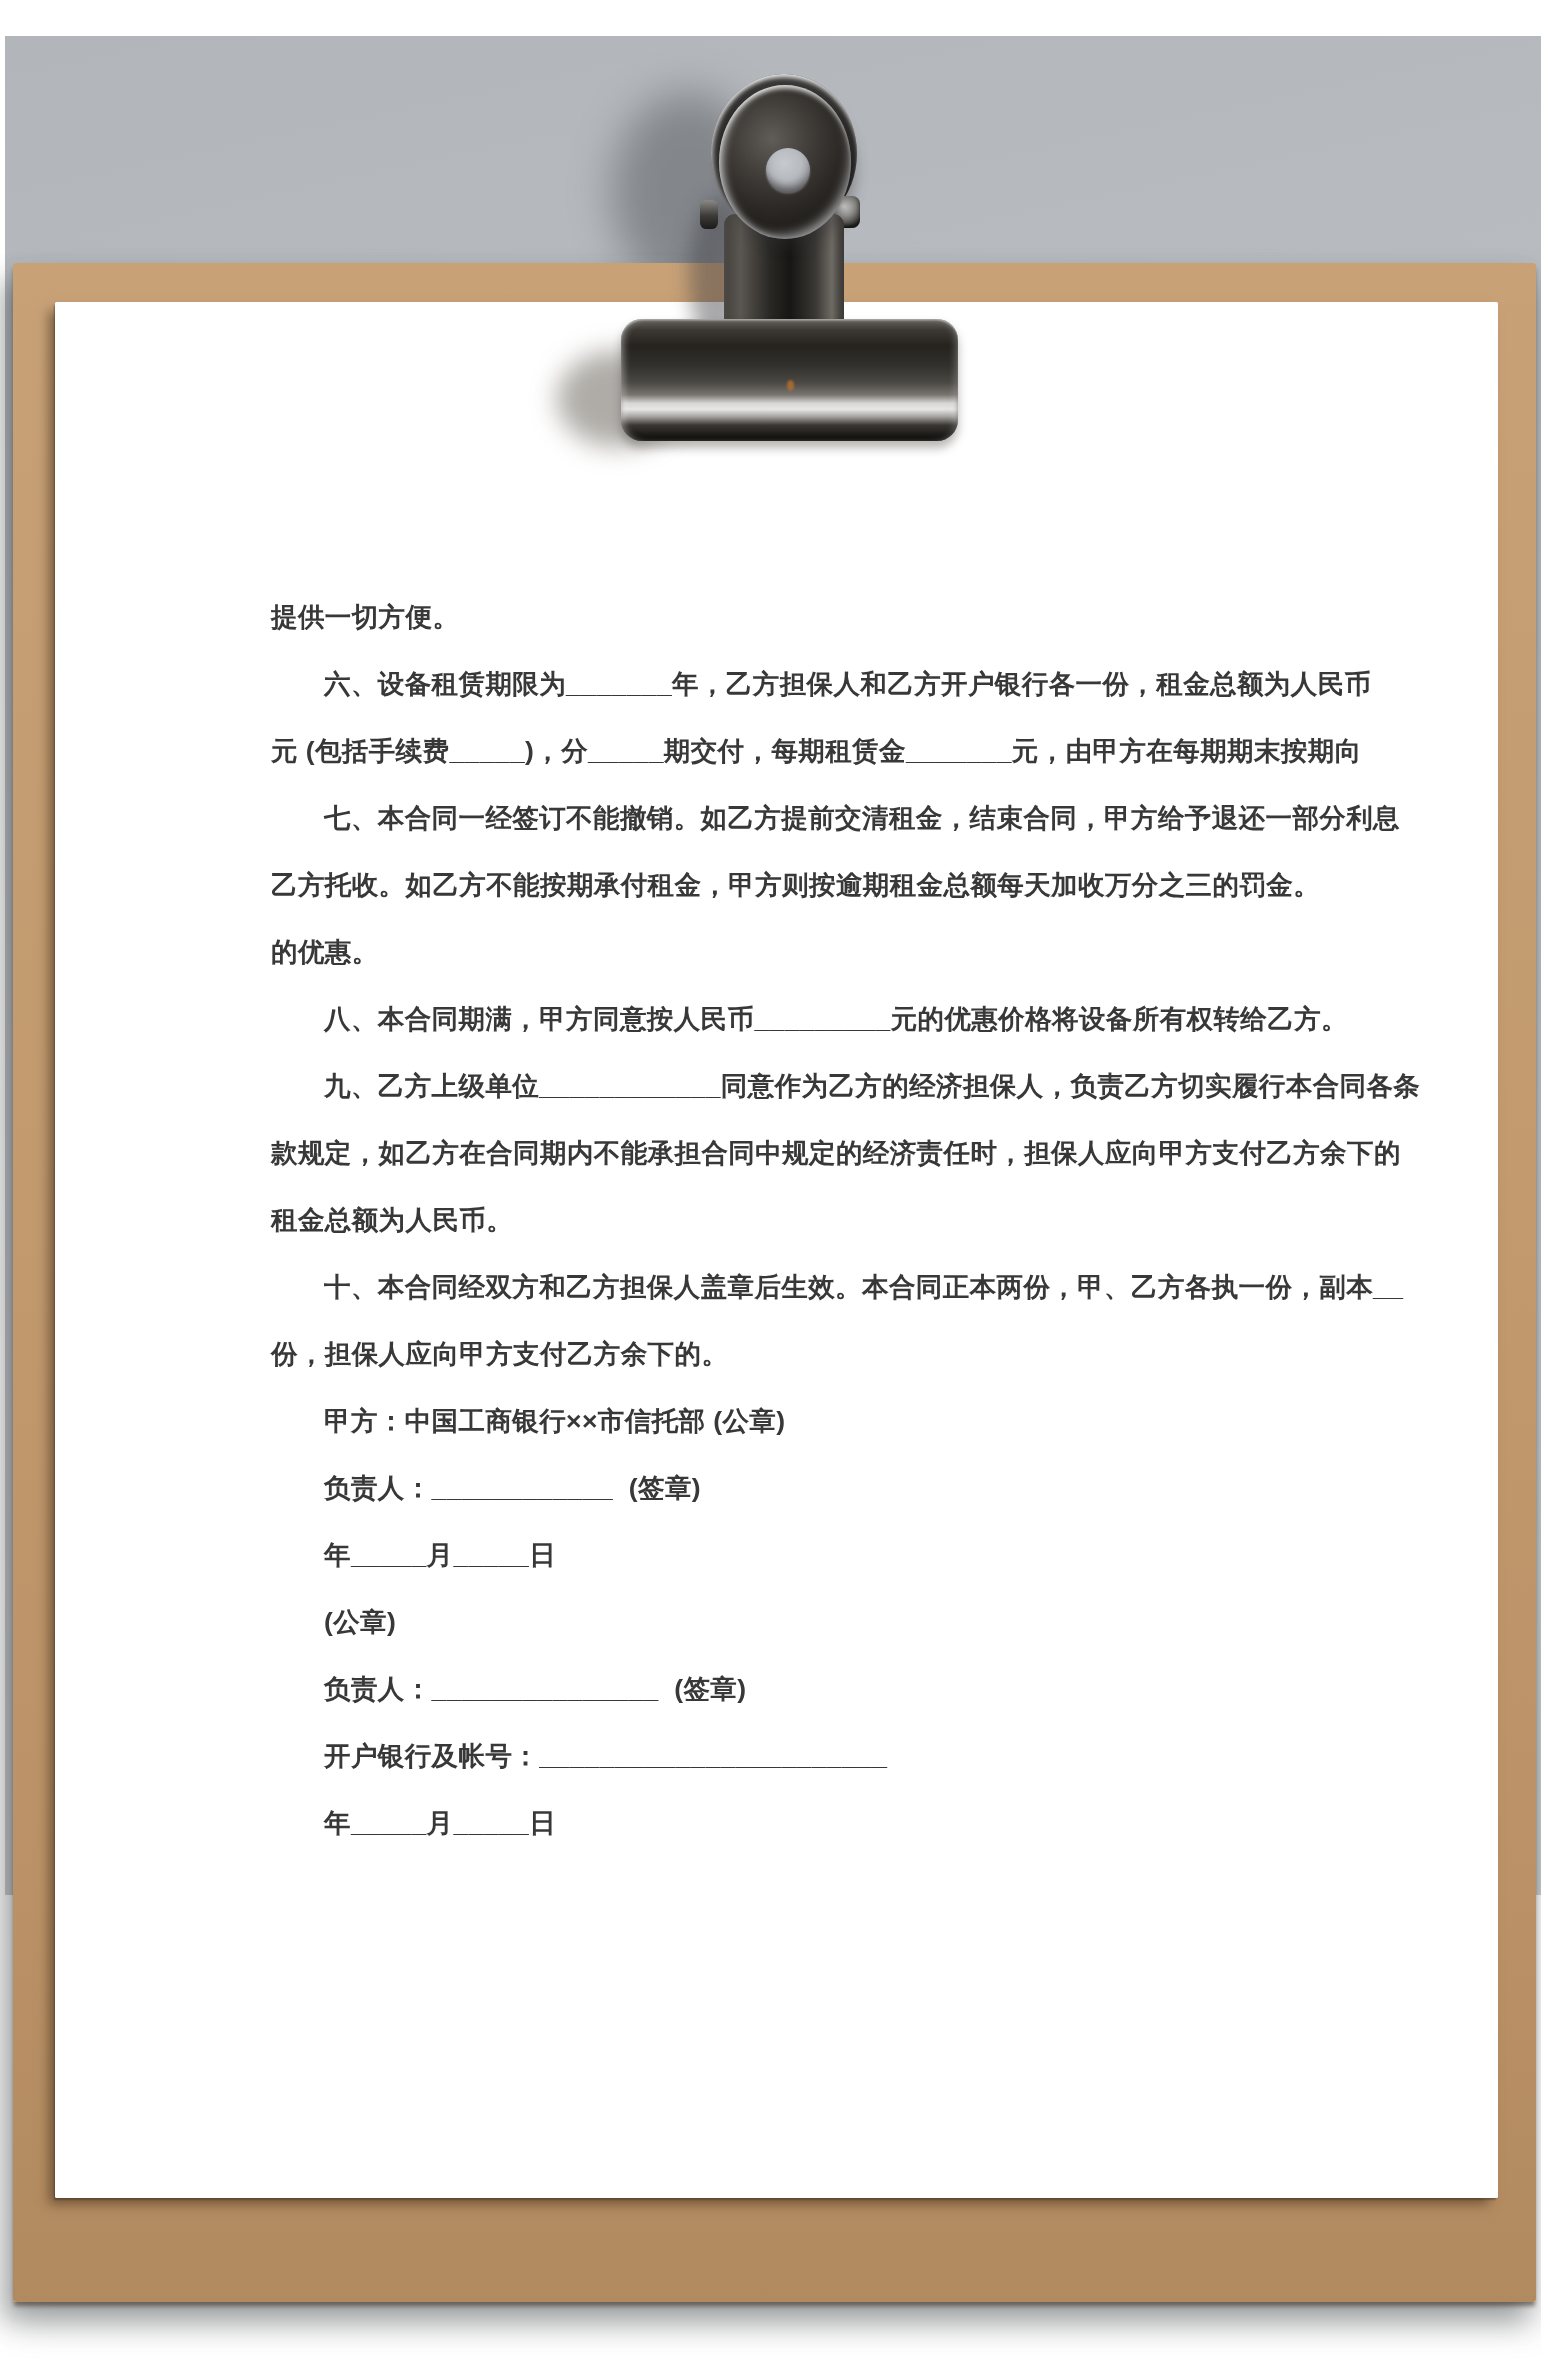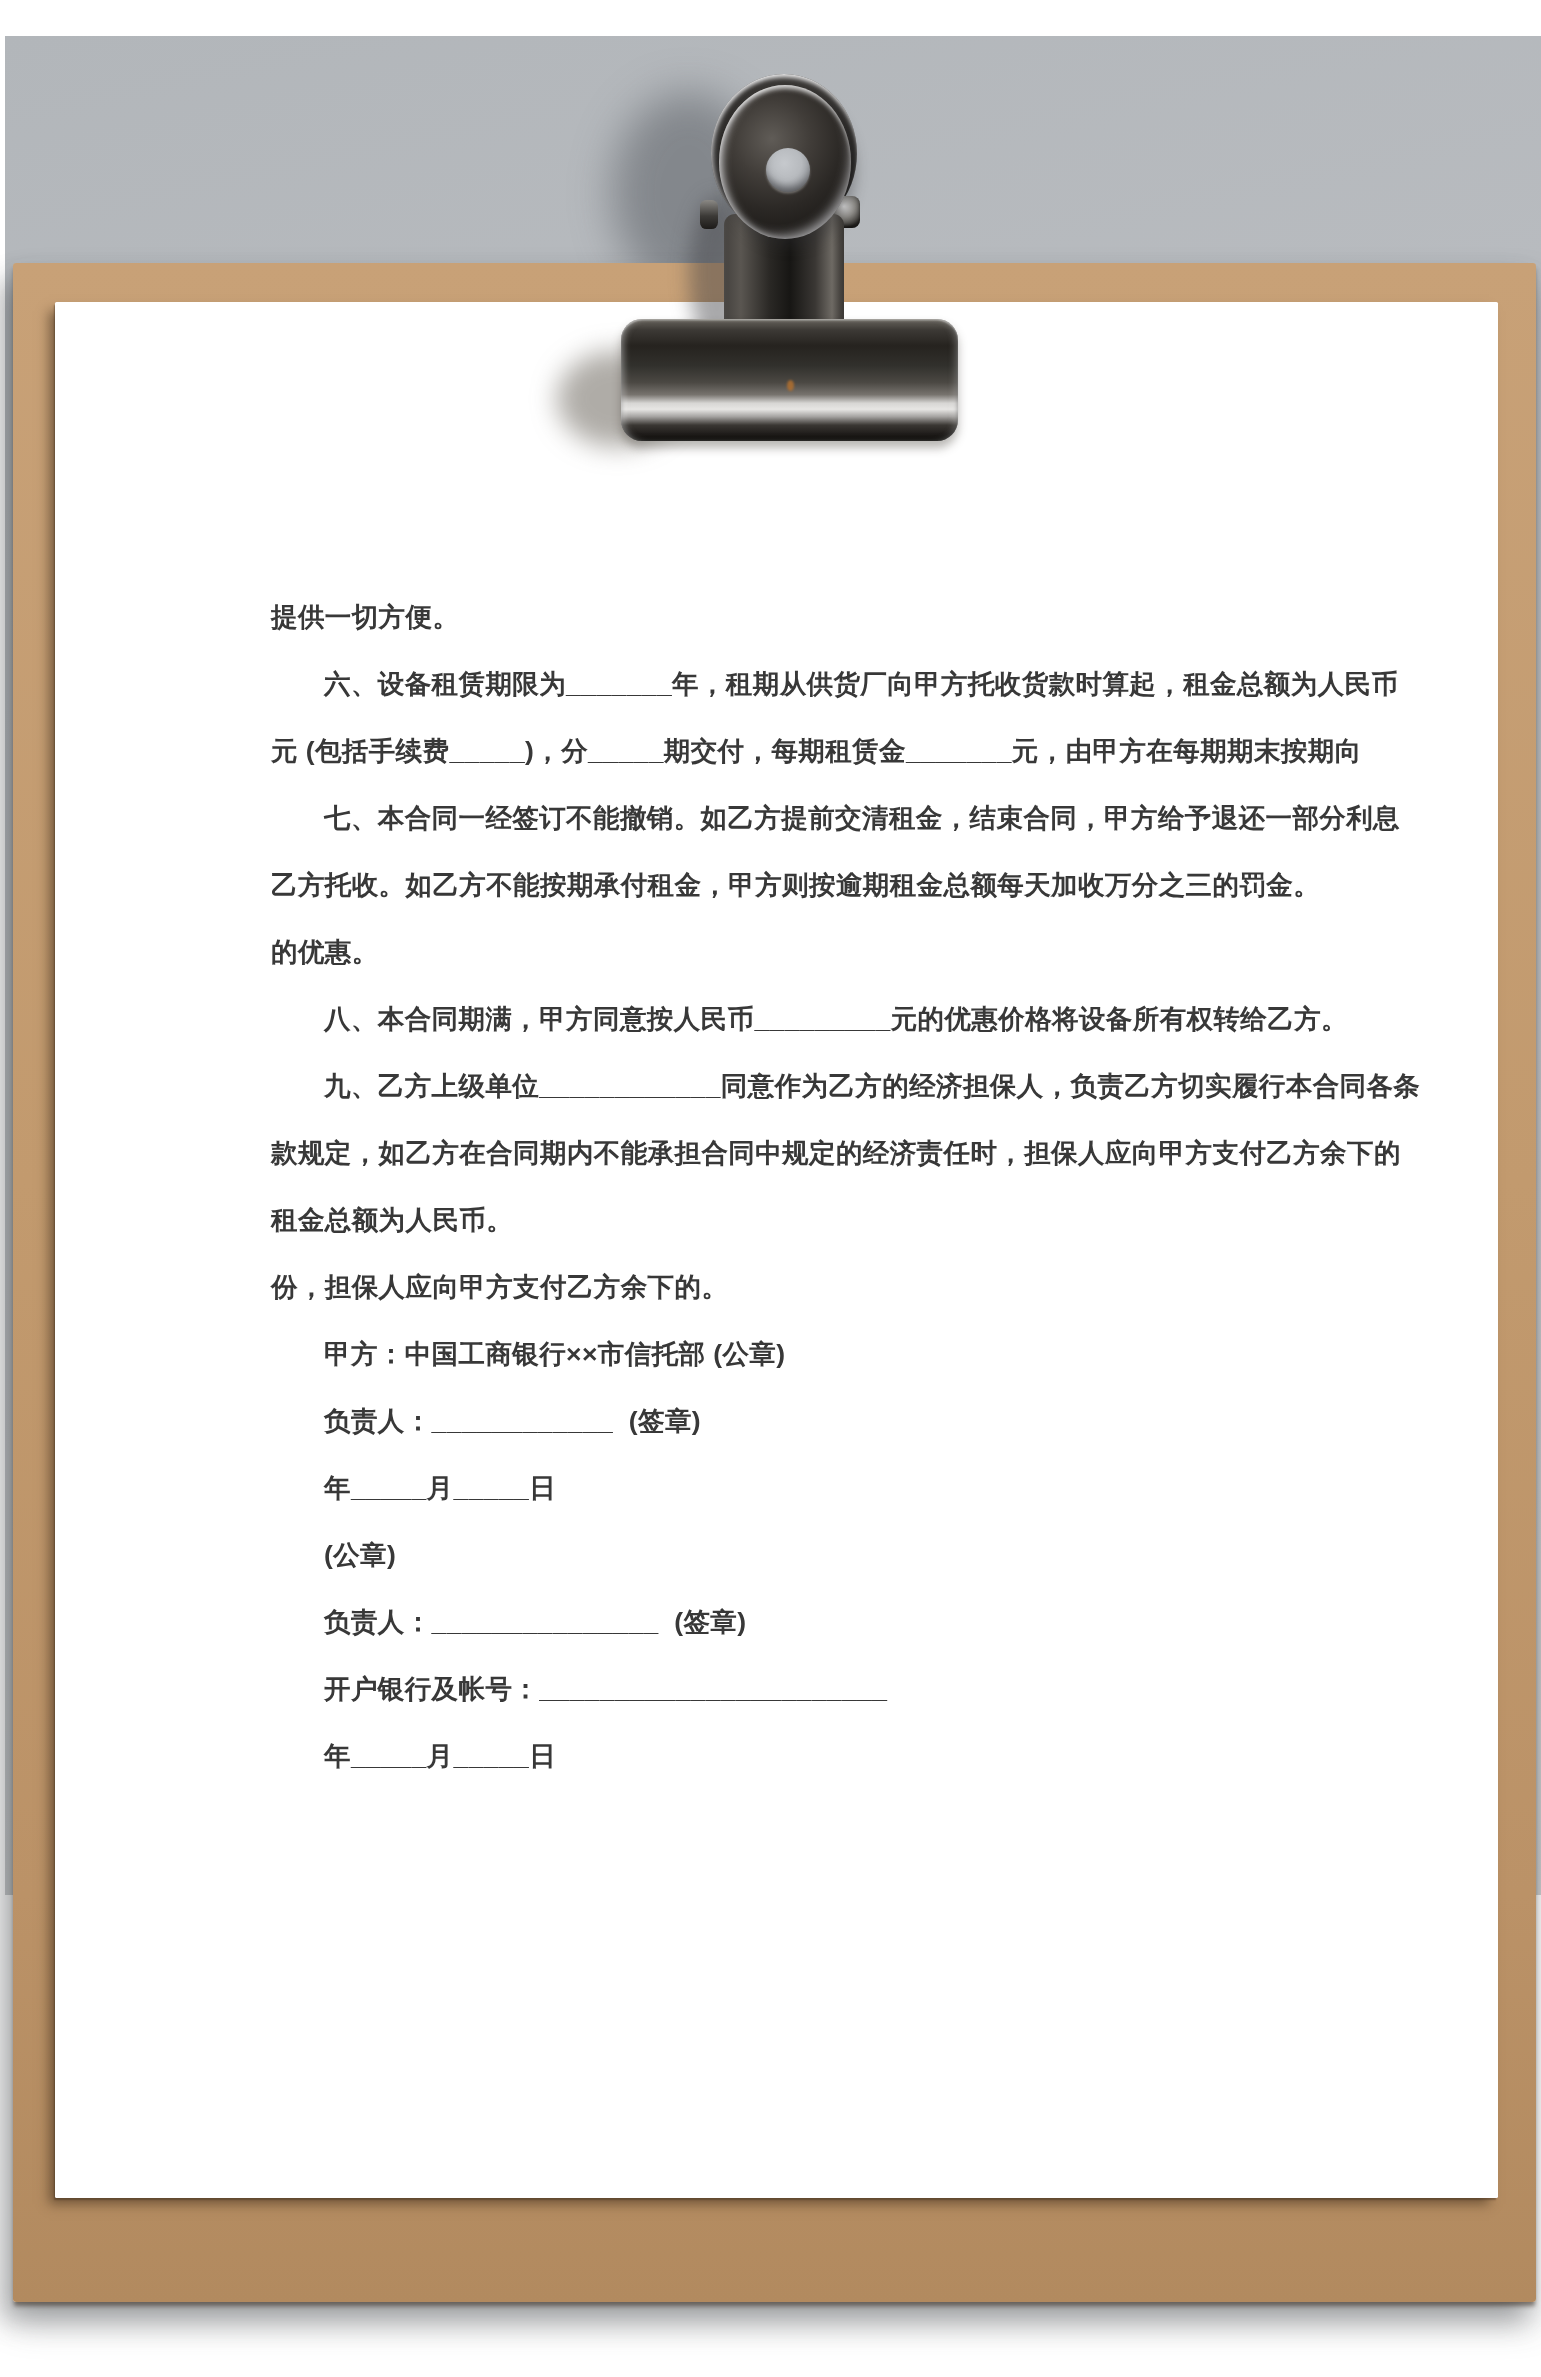--- a/index.html
+++ b/index.html
@@ -93,29 +93,30 @@
 <div class="wall">
   <div class="shadow-blob clip-wall-shadow"></div>
 
   <div class="board"></div>
 
   <div class="paper">
     
   </div>
   <div class="doc-text">
       <div class="line">提供一切方便。</div>
-      <div class="line indent">六、设备租赁期限为_______年，租期从供货厂向甲方托收货款时算起，租金总额为人民币</div>
+      <div class="line indent">六、设备租赁期限为_______年，乙方担保人和乙方开户银行各一份，租金总额为人民币</div>
       <div class="line">元 (包括手续费_____)，分_____期交付，每期租赁金_______元，由甲方在每期期末按期向</div>
       <div class="line indent">七、本合同一经签订不能撤销。如乙方提前交清租金，结束合同，甲方给予退还一部分利息</div>
       <div class="line">乙方托收。如乙方不能按期承付租金，甲方则按逾期租金总额每天加收万分之三的罚金。</div>
       <div class="line">的优惠。</div>
       <div class="line indent">八、本合同期满，甲方同意按人民币_________元的优惠价格将设备所有权转给乙方。</div>
       <div class="line indent">九、乙方上级单位____________同意作为乙方的经济担保人，负责乙方切实履行本合同各条</div>
       <div class="line">款规定，如乙方在合同期内不能承担合同中规定的经济责任时，担保人应向甲方支付乙方余下的</div>
       <div class="line">租金总额为人民币。</div>
+      <div class="line indent">十、本合同经双方和乙方担保人盖章后生效。本合同正本两份，甲、乙方各执一份，副本__</div>
       <div class="line">份，担保人应向甲方支付乙方余下的。</div>
       <div class="line indent">甲方：中国工商银行××市信托部 (公章)</div>
       <div class="line indent">负责人：____________  (签章)</div>
       <div class="line indent">年_____月_____日</div>
       <div class="line indent">(公章)</div>
       <div class="line indent">负责人：_______________  (签章)</div>
       <div class="line indent">开户银行及帐号：_______________________</div>
       <div class="line indent">年_____月_____日</div>
     </div>
 

